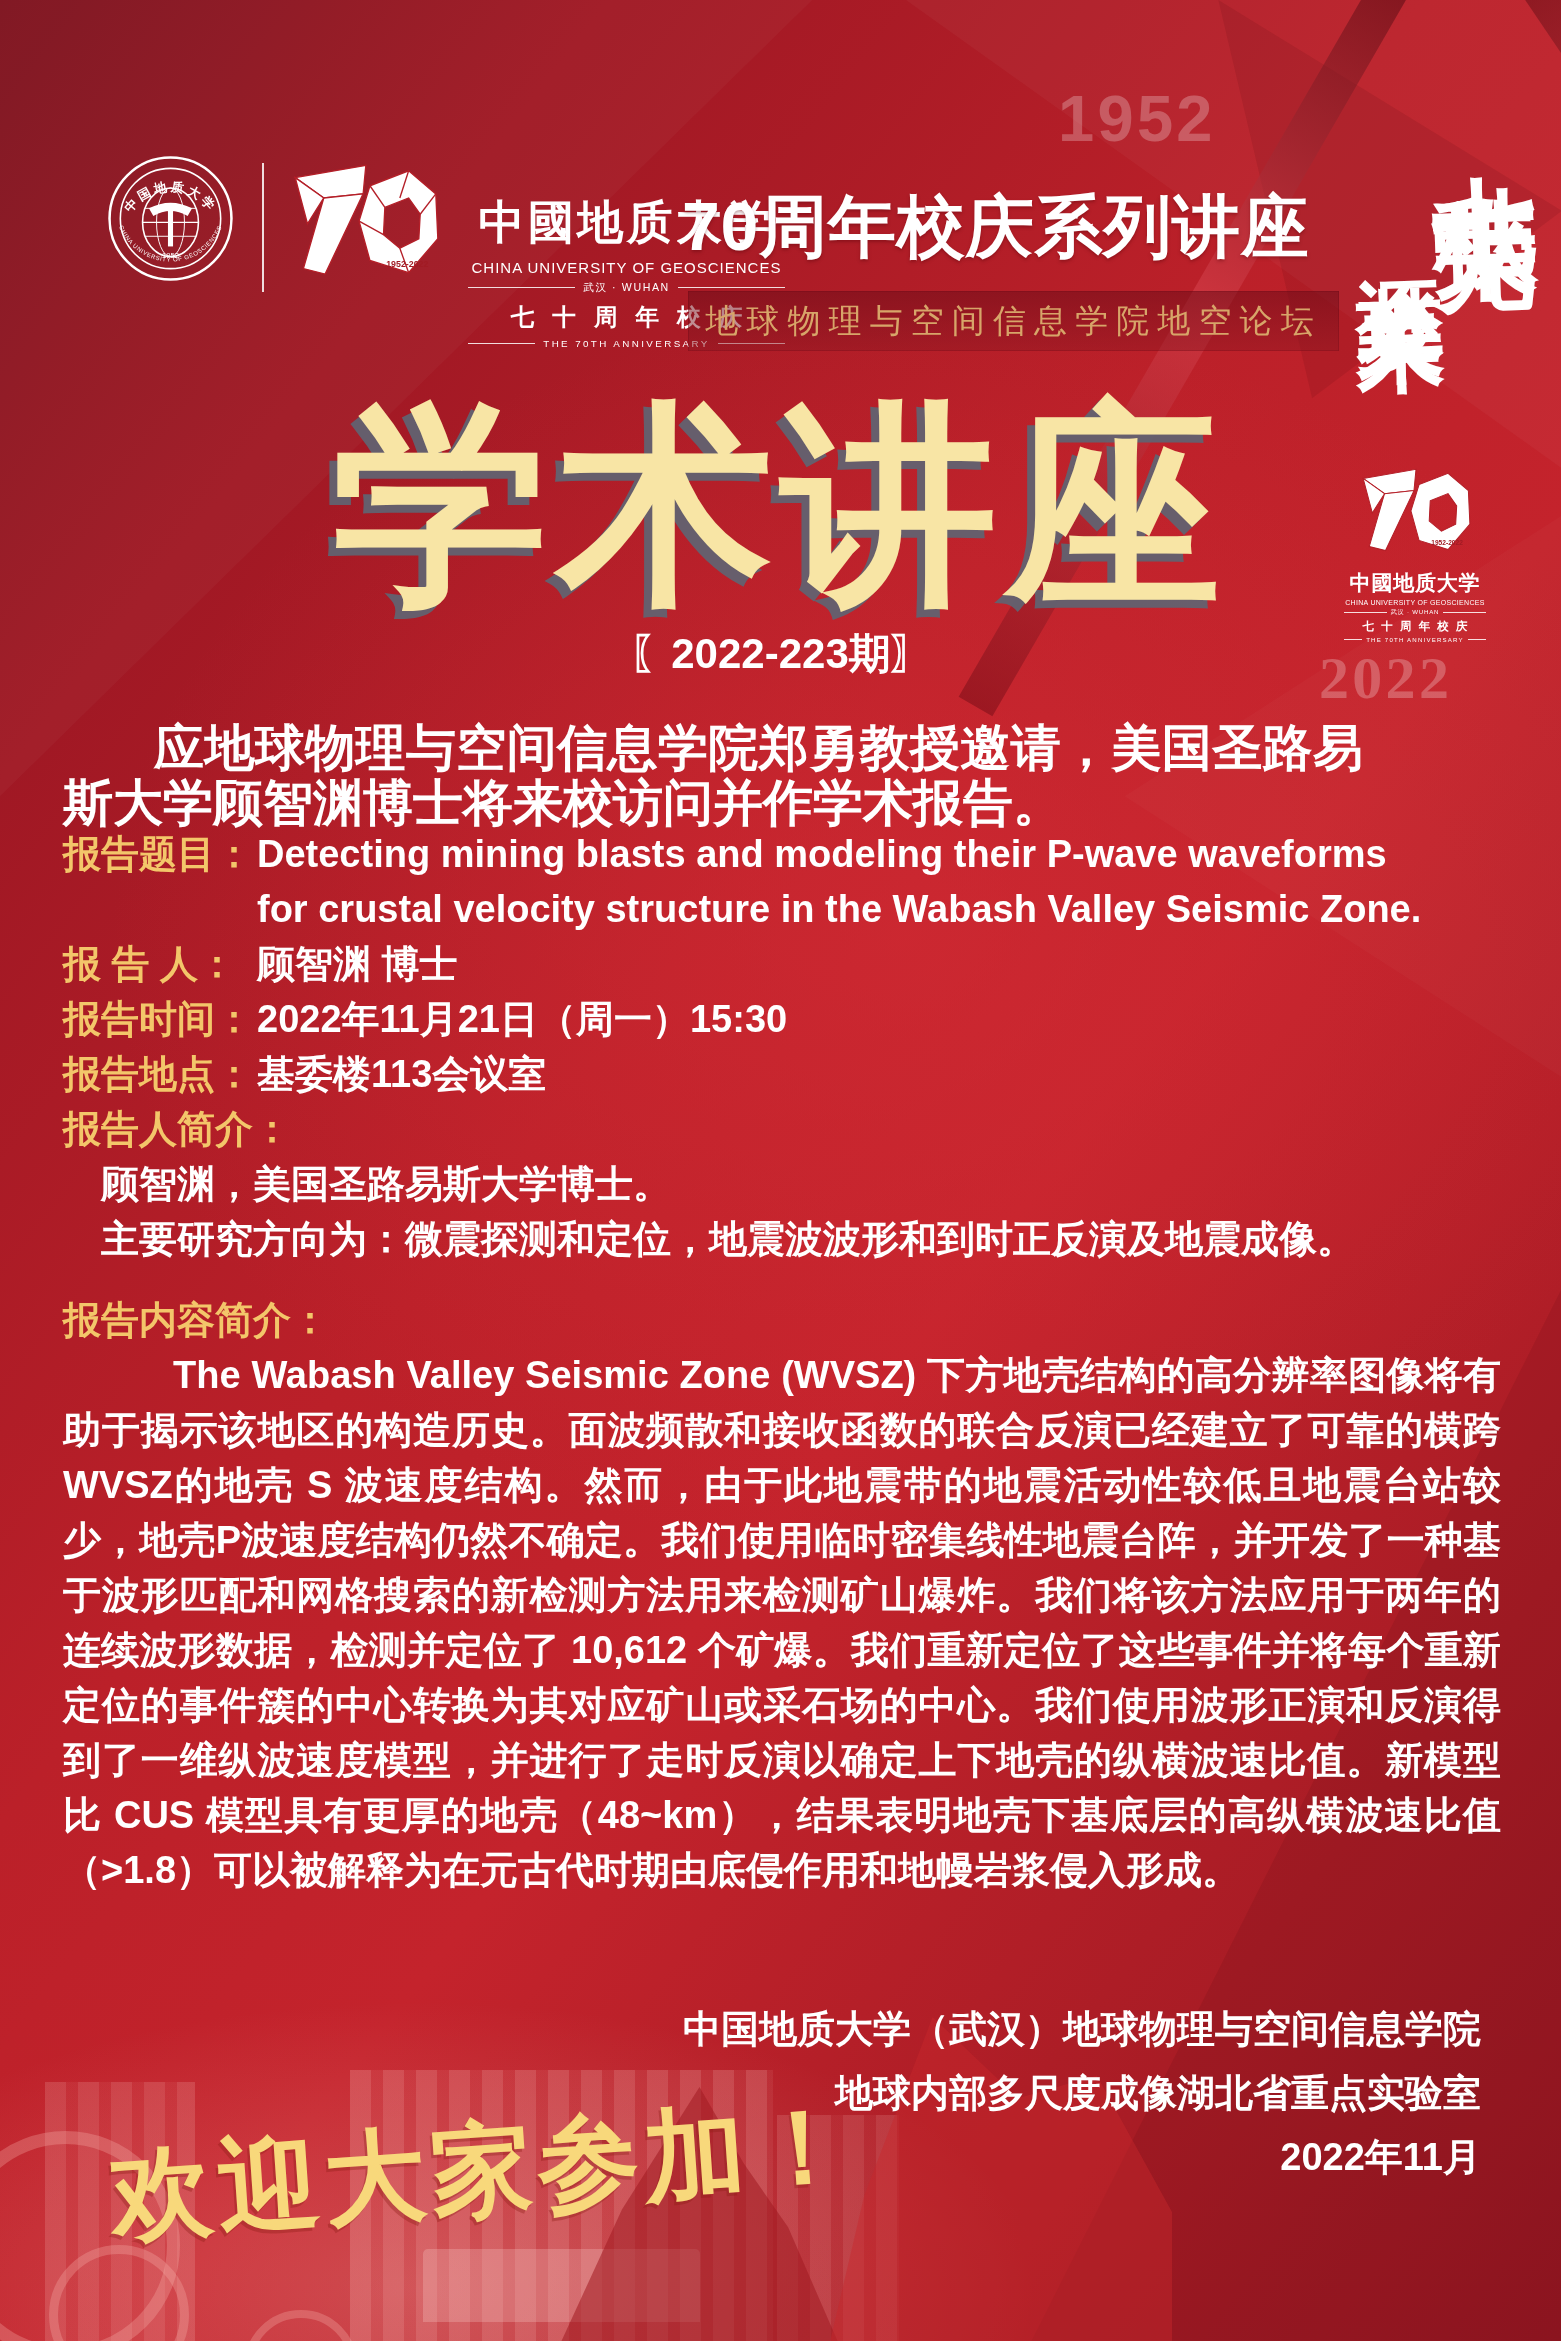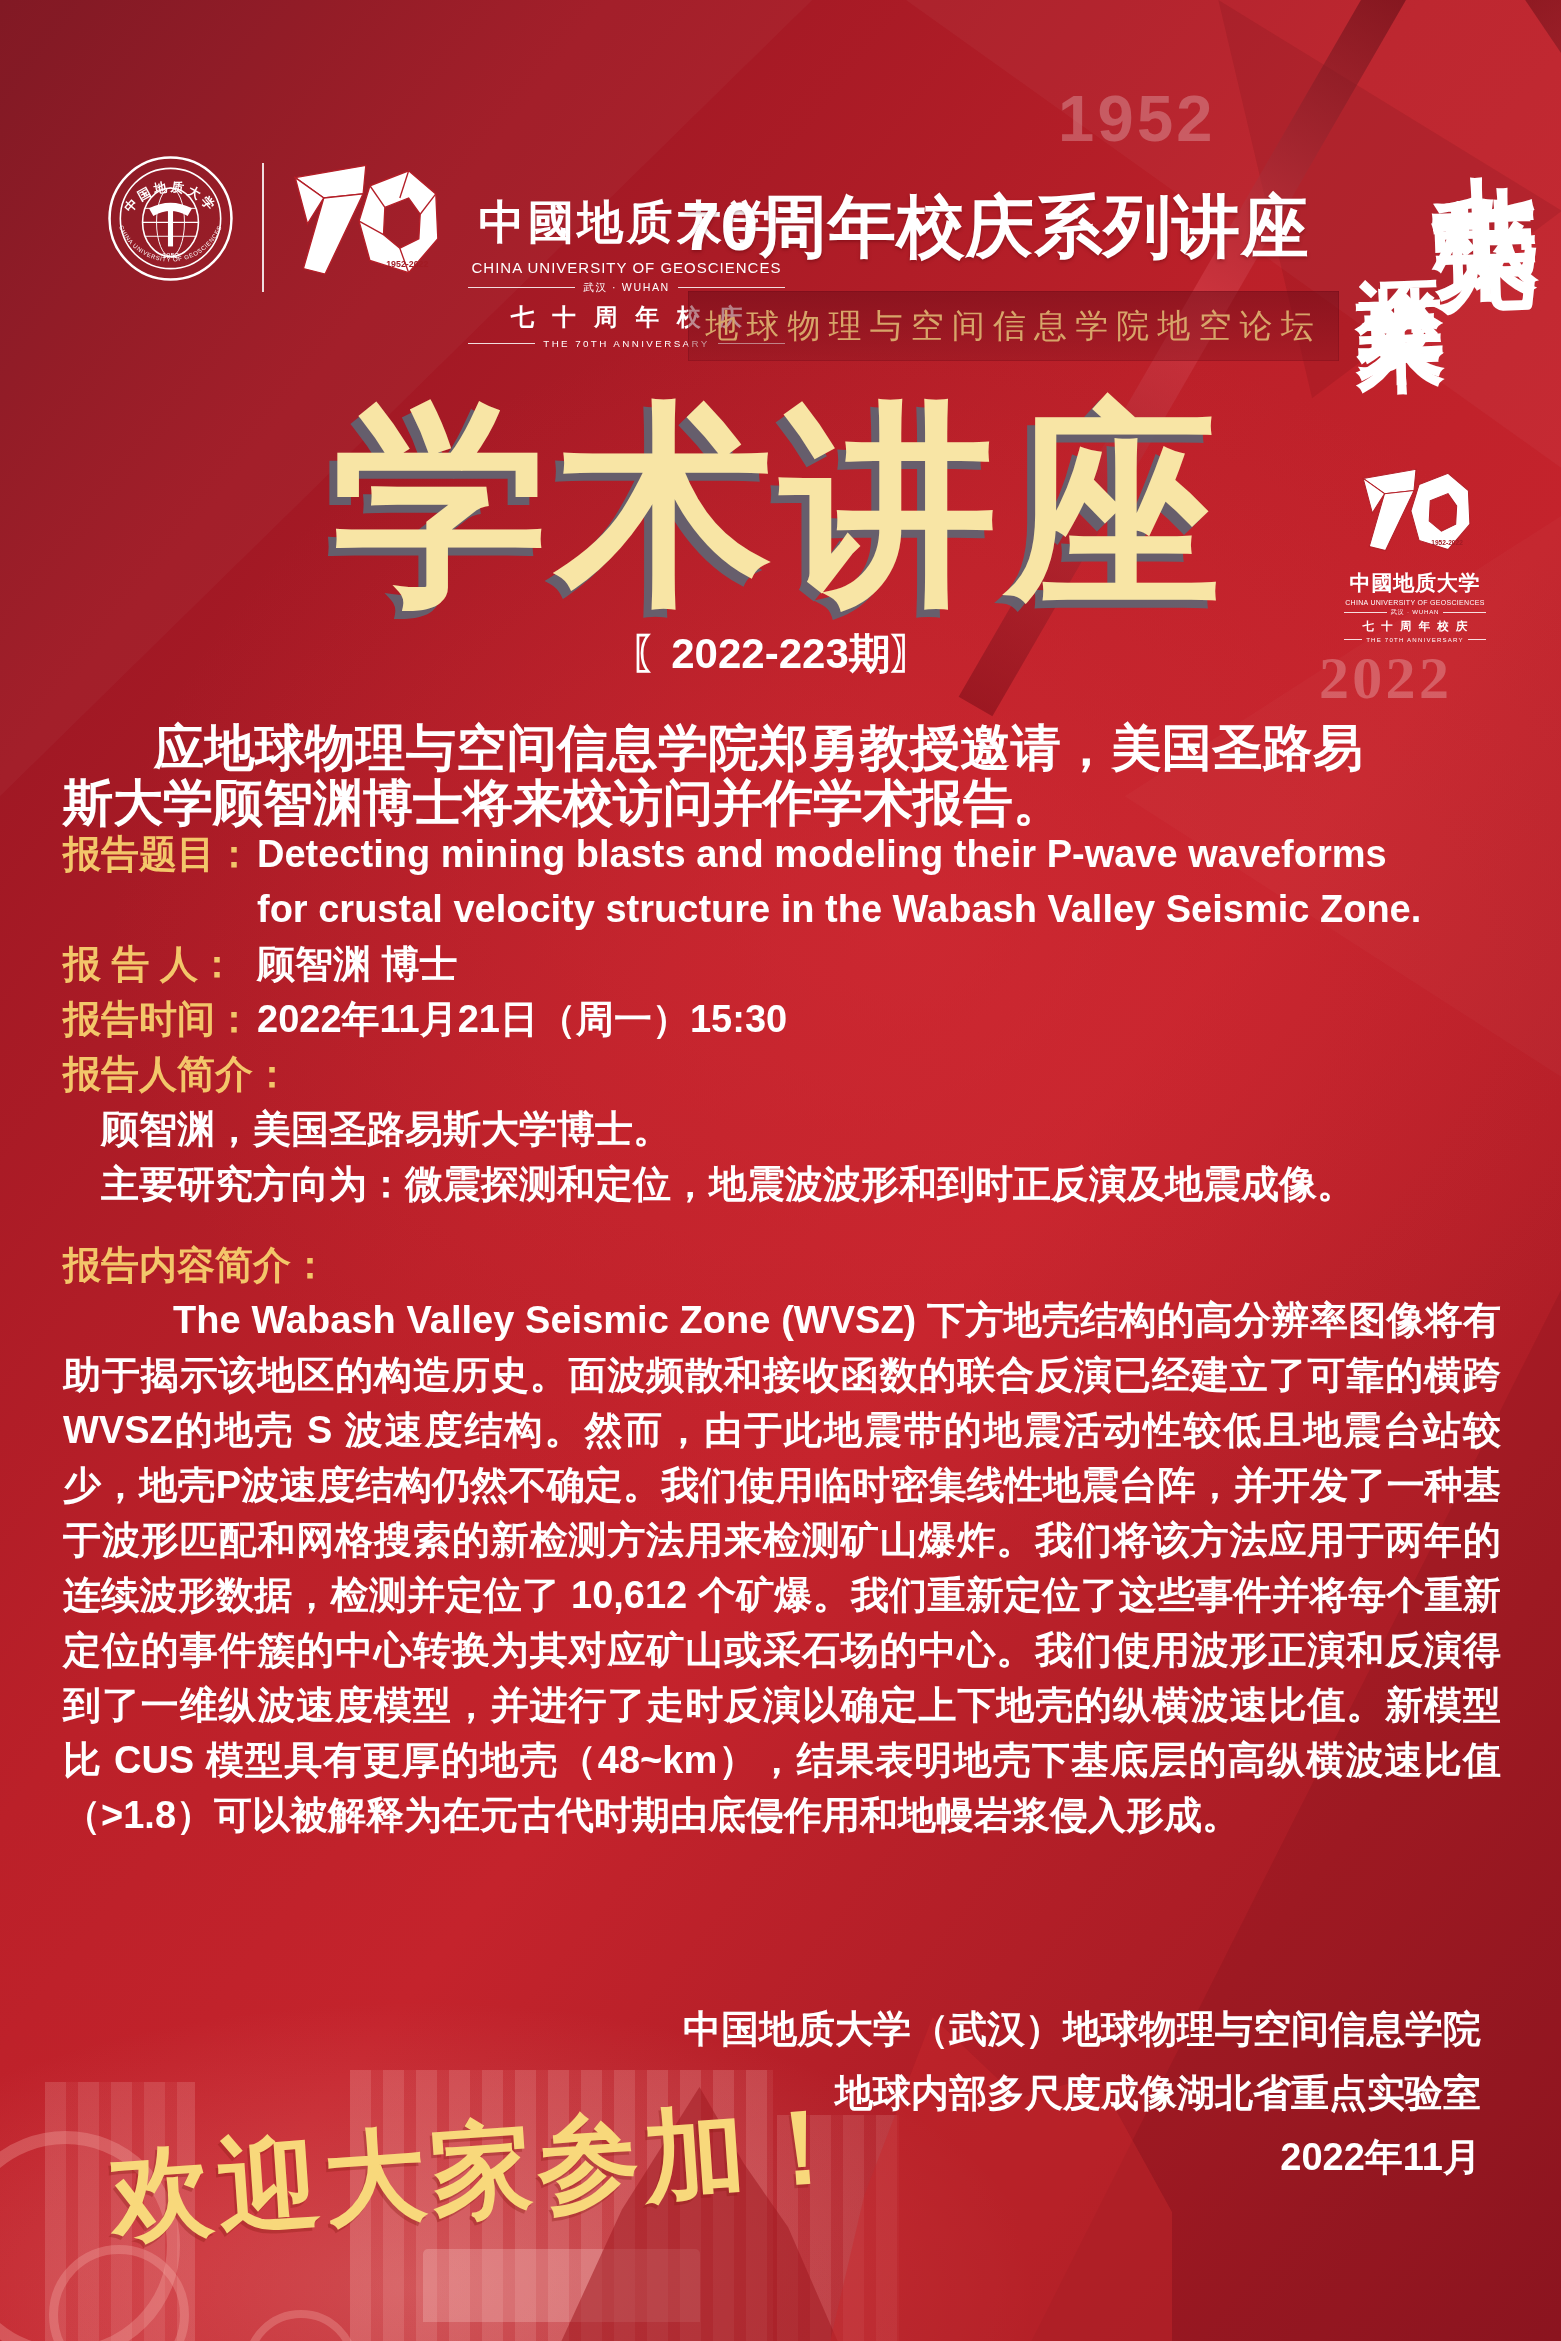--- a/index.html
+++ b/index.html
@@ -43,21 +43,21 @@
   .uni-cn{font-size:46px;font-weight:bold;letter-spacing:3.3px;white-space:nowrap;}
   .uni-en{font-size:15px;letter-spacing:1px;margin-top:4.9px;white-space:nowrap;}
   .rowline{display:flex;align-items:center;justify-content:center;gap:8.1px;margin-top:4.9px;}
   .rowline .ln{height:0.8px;background:rgba(255,255,255,.85);flex:1;}
   .city-txt{font-size:10.6px;letter-spacing:1.6px;white-space:nowrap;}
   .anni-cn{font-size:23.6px;font-weight:bold;letter-spacing:18px;margin-top:6.5px;white-space:nowrap;text-indent:18px;}
   .anni-en{font-size:9.8px;letter-spacing:2.4px;white-space:nowrap;}
   
   .series-title{position:absolute;left:682px;top:182px;width:659px;font-size:68px;font-weight:900;
     letter-spacing:0.8px;white-space:nowrap;text-shadow:0 2.4px 3.3px rgba(80,0,8,.35);}
-  .forum-band{position:absolute;left:688px;top:291px;width:651px;height:70px;
+  .forum-band{position:absolute;left:688px;top:291px;width:651px;height:60px;
     background:linear-gradient(180deg,rgba(110,12,24,.55),rgba(140,22,32,.42));
     display:flex;align-items:center;justify-content:center;box-shadow:inset 0 0 0 0.8px rgba(90,5,15,.25);}
   .forum-band span{font-size:33px;color:#d7a569;letter-spacing:8.1px;white-space:nowrap;
     font-family:"Liberation Serif","DejaVu Serif",serif;}
   .ghost{position:absolute;color:rgba(255,255,255,.25);font-weight:bold;}
   .ghost1952{left:1058px;top:81px;font-size:65px;letter-spacing:3.3px;}
   .ghost2022{left:1319px;top:644px;font-size:60px;letter-spacing:3.3px;font-family:Liberation Serif, serif;}
   .vcal{position:absolute;writing-mode:vertical-rl;color:#fff;font-weight:bold;
     font-family:"Liberation Serif",cursive;transform:rotate(-2deg);}
   .vc1{left:1411px;top:91px;font-size:104px;letter-spacing:11.4px;}
@@ -224,20 +224,24 @@
       </div>
     </div>
     <div class="drow">
       <div class="dlabel">报 告 人：</div>
       <div class="dvalue">顾智渊  博士</div>
     </div>
     <div class="drow">
       <div class="dlabel">报告时间：</div>
       <div class="dvalue">2022年11月21日（周一）15:30</div>
     </div>
+    <div class="drow">
+      <div class="dlabel">报告地点：</div>
+      <div class="dvalue">基委楼113会议室</div>
+    </div>
     <div class="lbl-line">报告人简介：</div>
     <div class="bio">顾智渊，美国圣路易斯大学博士。</div>
     <div class="bio">主要研究方向为：微震探测和定位，地震波波形和到时正反演及地震成像。</div>
     <div class="lbl-line" style="margin-top:26px">报告内容简介：</div>
     <div class="abstract">The Wabash Valley Seismic Zone (WVSZ) 下方地壳结构的高分辨率图像将有助于揭示该地区的构造历史。面波频散和接收函数的联合反演已经建立了可靠的横跨WVSZ的地壳 S 波速度结构。然而，由于此地震带的地震活动性较低且地震台站较少，地壳P波速度结构仍然不确定。我们使用临时密集线性地震台阵，并开发了一种基于波形匹配和网格搜索的新检测方法用来检测矿山爆炸。我们将该方法应用于两年的连续波形数据，检测并定位了 10,612 个矿爆。我们重新定位了这些事件并将每个重新定位的事件簇的中心转换为其对应矿山或采石场的中心。我们使用波形正演和反演得到了一维纵波速度模型，并进行了走时反演以确定上下地壳的纵横波速比值。新模型比 CUS 模型具有更厚的地壳（48~km），结果表明地壳下基底层的高纵横波速比值（&gt;1.8）可以被解释为在元古代时期由底侵作用和地幔岩浆侵入形成。</div>
   </div>
 
   <div class="footer">
     <div>中国地质大学（武汉）地球物理与空间信息学院</div>
     <div>地球内部多尺度成像湖北省重点实验室</div>

